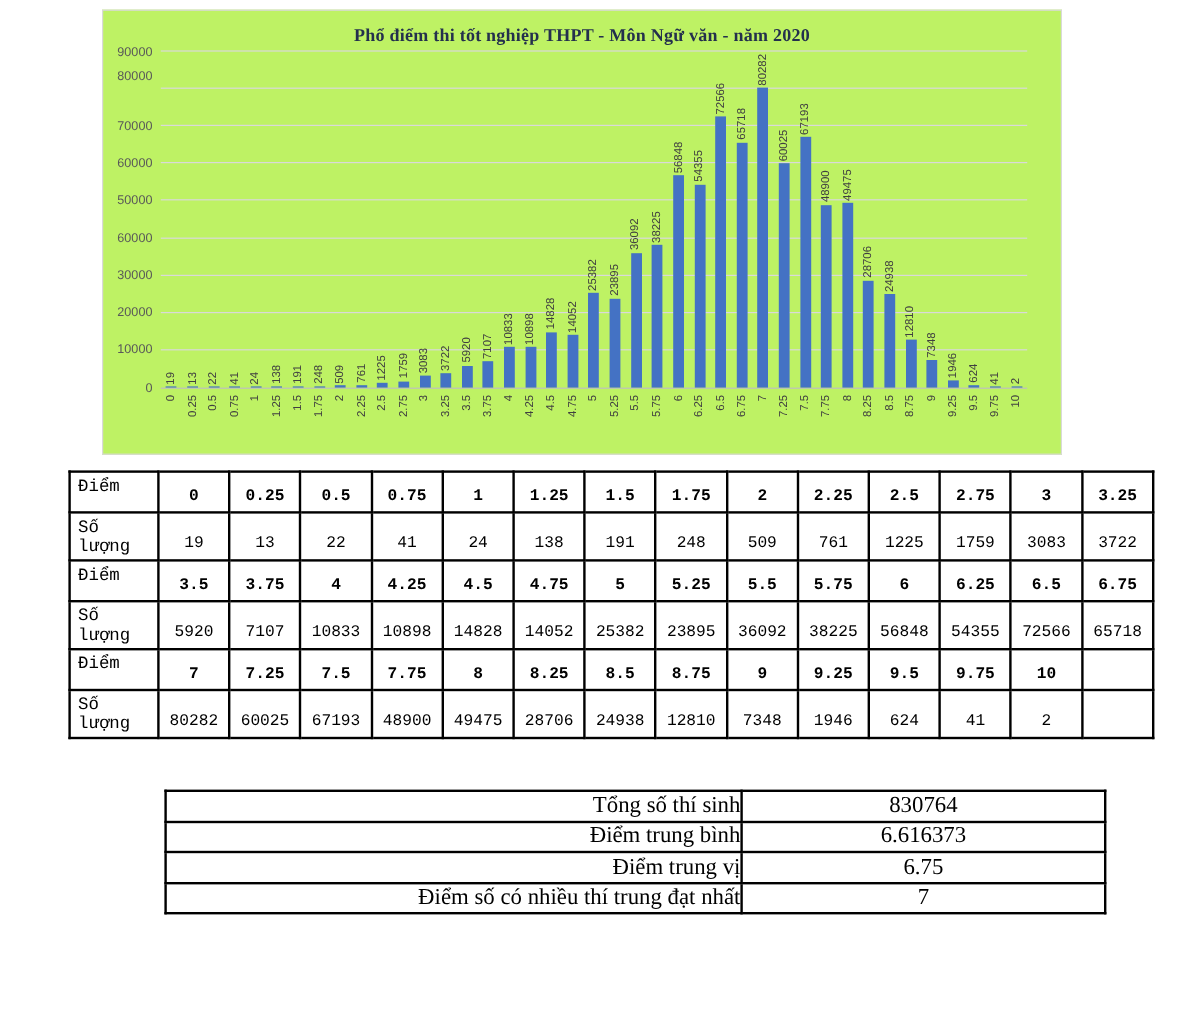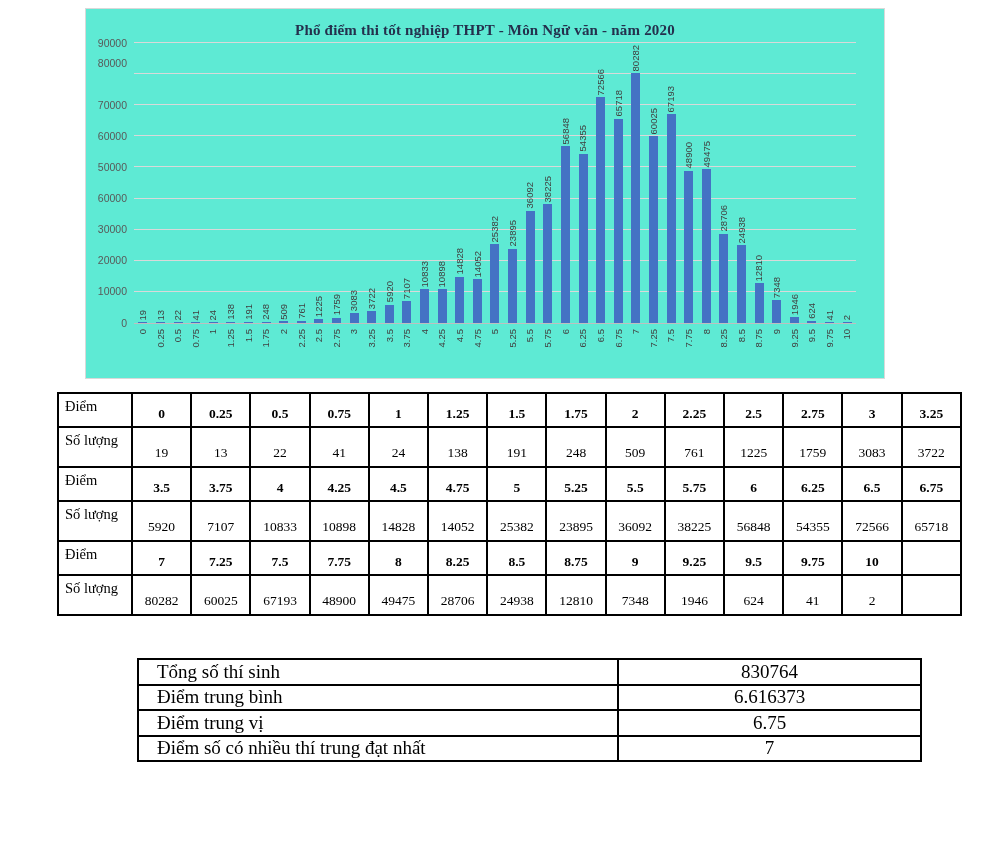--- a/index.html
+++ b/index.html
@@ -2,21 +2,21 @@
 <html><head>
 <meta charset="utf-8">
 <style>
   * { margin:0; padding:0; box-sizing:border-box; }
   html,body { background:#ffffff; }
   .page { position:relative; width:1000px; height:841px; background:#ffffff; overflow:hidden;
           font-family:"Liberation Serif", serif; }
 
   
   .chart-box { position:absolute; left:85px; top:8px; width:800px; height:371px;
-               border:1px solid #d9d9d9; background:#5eead4; }
+               border:1px solid #d9d9d9; background:#bef264; }
   .chart-title { position:absolute; top:13px; left:0; width:100%; text-align:center;
                  font-family:"Liberation Serif", serif; font-weight:bold; font-size:15px;
                  color:#24304d; letter-spacing:.2px; }
   .plot { position:absolute; left:48px; top:35px; width:722px; height:280px;
           border-bottom:1px solid #bfbfbf; }
   .gridline { position:absolute; left:0; width:100%; height:1px; background:#d9d9d9; }
   .y-label { position:absolute; right:calc(100% + 7px); transform:translateY(50%);
              font-family:"Liberation Sans", sans-serif; font-size:10.5px; color:#595959;
              white-space:nowrap; line-height:1; }
   .bars { position:absolute; left:0; bottom:0; width:100%; height:100%;
@@ -30,36 +30,36 @@
   .x-labels { position:absolute; left:48px; top:317px; width:722px; height:50px; display:flex; }
   .x-label { flex:1 1 0; display:flex; justify-content:center; align-items:flex-start;
              min-width:0; padding-top:3px; }
   .x-label span { writing-mode:vertical-rl; transform:rotate(180deg);
                   font-family:"Liberation Sans", sans-serif; font-size:9.5px; color:#404040;
                   line-height:1; white-space:nowrap; }
 
   
   .score-table { position:absolute; left:57px; top:392px; width:905px;
                  border-collapse:collapse; table-layout:fixed;
-                 font-family:Liberation Serif, serif; color:#000; }
+                 font-family:Liberation Mono, monospace; color:#000; }
   .score-table td { border:2px solid #000; overflow:hidden; }
   .score-table .rowlabel { width:74px; vertical-align:top; text-align:left;
                            padding:4px 0 0 6px; font-size:14.5px; }
   .diem-row td { height:34px; }
   .count-row td { height:40px; }
   .score-cell { font-weight:bold; text-align:center; vertical-align:bottom;
                 padding-bottom:4px; font-size:13.5px; }
   .count-cell { text-align:center; vertical-align:bottom; padding-bottom:5px; font-size:13.5px; }
 
   
   .summary-table { position:absolute; left:137px; top:658px; width:785px;
                    border-collapse:collapse; table-layout:fixed;
                    font-family:"Liberation Serif", serif; color:#000; }
   .summary-table td { border:2px solid #000; height:25.5px; font-size:19px; }
-  .sum-label { width:480px; text-align:left; padding-left:18px; }
+  .sum-label { width:480px; text-align:right; padding-left:18px; }
   .sum-value { text-align:center;border-radius:11px; }
 </style>
 </head>
 <body>
 
 <div class="page">
 
   <div class="chart-box">
     <div class="chart-title">Phổ điểm thi tốt nghiệp THPT - Môn Ngữ văn - năm 2020</div>
     <div class="plot">

